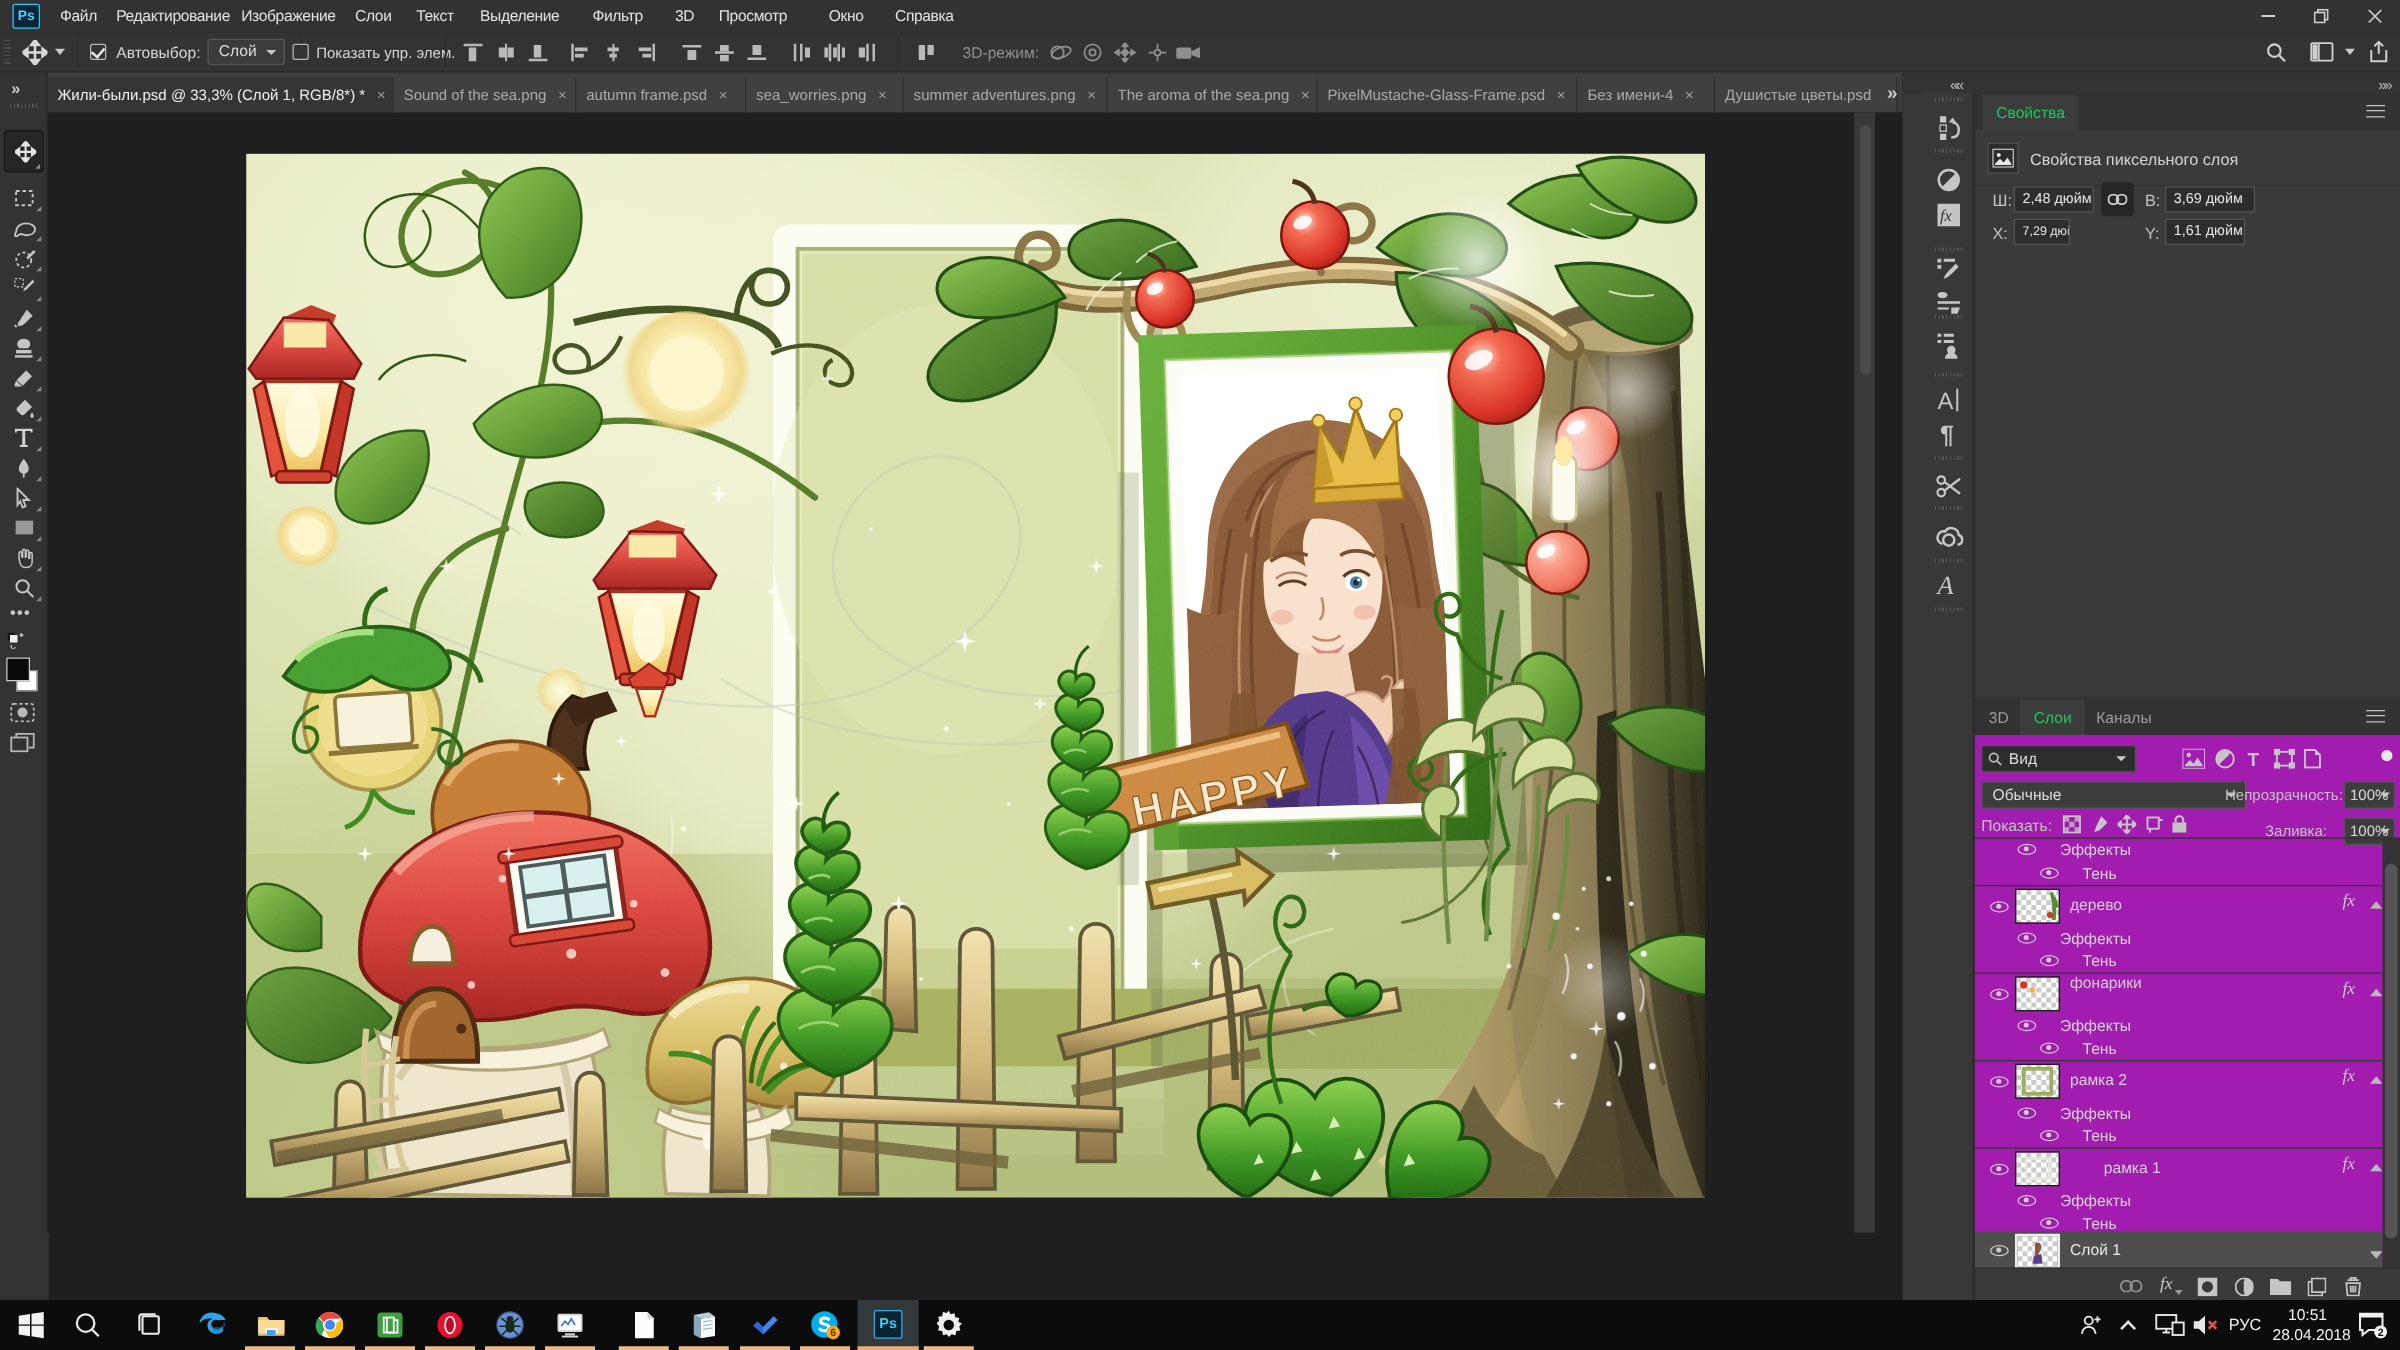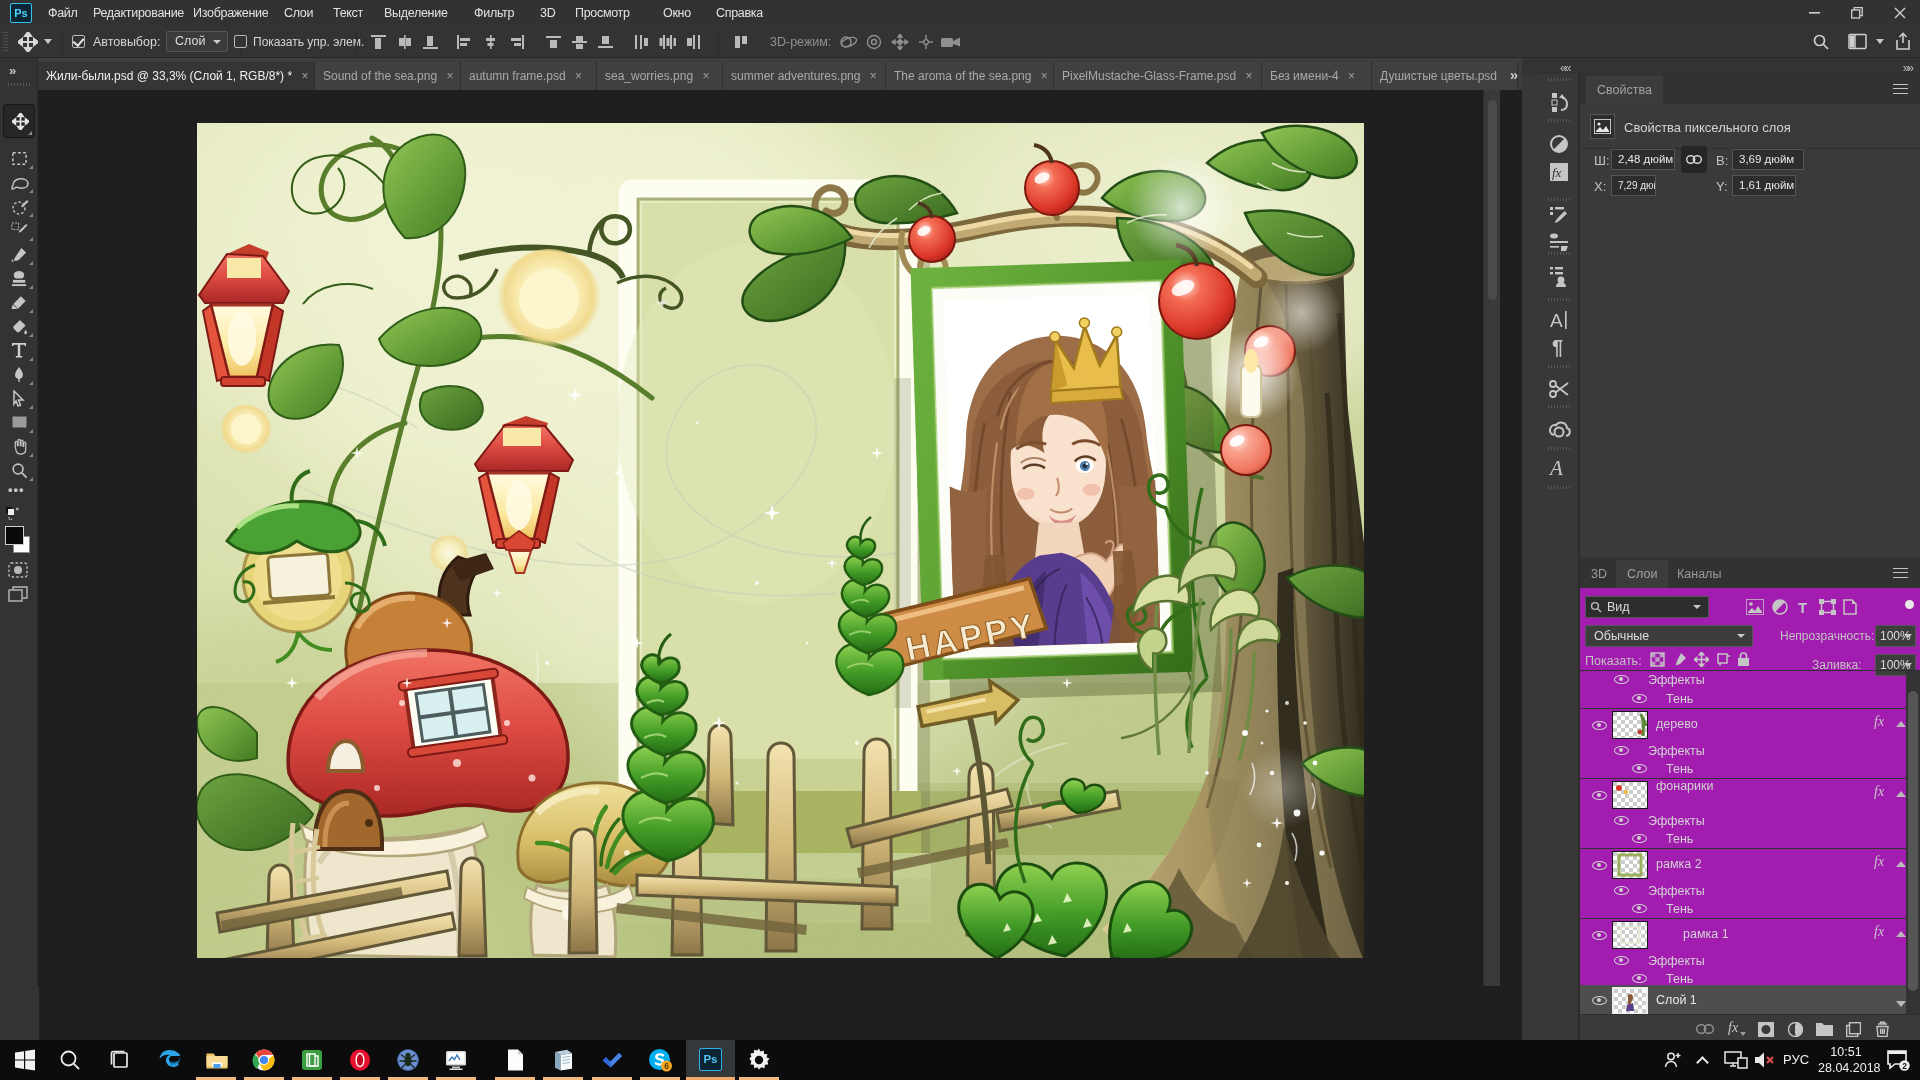--- a/index.html
+++ b/index.html
@@ -50,21 +50,21 @@
   #leftbottom { position:absolute; left:0; top:986px; width:39px; height:54px; background:#333333; }
 
   
   #rightside { position:absolute; left:1522px; top:58px; width:398px; height:982px; background:#383838; }
   #railsep { position:absolute; left:1578px; top:74px; width:2px; height:966px; background:#2c2c2c; }
   #rail { position:absolute; left:1540px; top:74px; width:38px; height:966px; background:#383838; }
   .railicon { position:absolute; left:7px; width:24px; height:24px; color:#c5c5c5; }
   .raildots { position:absolute; left:8px; width:22px; height:3px; background-image:repeating-linear-gradient(90deg,#575757 0 1px,transparent 1px 3px); }
 
   .ptab { position:absolute; height:28px; font-size:12.5px; line-height:28px; padding:0 11px; color:#9b9b9b; }
-  .ptab.active { background:#3c3c3c; color:#a3a3a3; }
+  .ptab.active { background:#3c3c3c; color:#22c55e; }
   .hamb { position:absolute; width:15px; height:10px; border-top:1.6px solid #c2c2c2; border-bottom:1.6px solid #c2c2c2; }
   .hamb:before { content:""; position:absolute; left:0; top:2.8px; width:15px; height:1.6px; background:#c2c2c2; }
 
   .field { position:absolute; background:#2d2d2d; border:1px solid #555555; color:#e6e6e6; font-size:12px; line-height:19px; padding-left:6px; white-space:nowrap; overflow:hidden; }
   .plabel { position:absolute; color:#c2c2c2; font-size:13px; }
 
   .eye { position:absolute; width:15px; height:9px; border:1.4px solid #cfcfcf; border-radius:50%; }
   .eye:before { content:""; position:absolute; left:4px; top:1.2px; width:4px; height:4px; background:#cfcfcf; border-radius:50%; }
 
   .thumbchk { position:absolute; width:36px; height:28px; background:
@@ -1162,21 +1162,21 @@
             <rect x="0" y="11" width="5" height="5"></rect>
             <rect x="12" y="11" width="5" height="5"></rect>
           </g>
         </svg>
       <svg class="abs" style="left:263px;top:11px;" width="14" height="16" viewBox="0 0 14 16">
           <path d="M1 1h8l4 4v10H1z" fill="none" stroke="#c5c5c5" stroke-width="1.5"></path>
           <path d="M9 1l4 4H9z" fill="#c5c5c5"></path>
         </svg>
       <circle class="abs" style="left:325px;top:12px;width:9px;height:9px;background:#e8e8e8;border-radius:50%;"></circle>
 
-      <div class="abs" style="left:5px;top:37px;width:168px;height:22px;background:#3d3d3d;border:1px solid #565656;border-radius:2px;">
+      <div class="abs" style="left:5px;top:37px;width:212px;height:22px;background:#3d3d3d;border:1px solid #565656;border-radius:2px;">
         <div class="abs" style="left:8px;top:3px;color:#dcdcdc;font-size:12.5px;">Обычные</div>
         <div class="abs" style="right:7px;top:8px;width:0;height:0;border-left:4px solid transparent;border-right:4px solid transparent;border-top:4px solid #c9c9c9;"></div>
       </div>
       <div class="abs" style="left:200px;top:41px;color:#c2c2c2;font-size:12px;">Непрозрачность:</div>
       <div class="abs" style="left:295px;top:37px;width:41px;height:22px;background:#3d3d3d;border:1px solid #565656;border-radius:2px;color:#dcdcdc;font-size:12px;line-height:20px;padding-left:4px;">100%<span style="position:absolute;right:3px;top:8px;width:0;height:0;border-left:4px solid transparent;border-right:4px solid transparent;border-top:4px solid #c9c9c9;"></span></div>
 
       <div class="abs" style="left:5px;top:66px;color:#c2c2c2;font-size:12.5px;">Показать:</div>
       <svg class="abs" style="left:70px;top:64px;" width="15" height="15" viewBox="0 0 15 15">
           <rect x="1" y="1" width="13" height="13" fill="none" stroke="#c5c5c5" stroke-width="1.4"></rect>
           <path d="M1 1h4.3v4.3H1zM9.7 1H14v4.3H9.7zM5.3 5.3h4.4v4.4H5.3zM1 9.7h4.3V14H1zM9.7 9.7H14V14H9.7z" fill="#c5c5c5" opacity=".75"></path>

